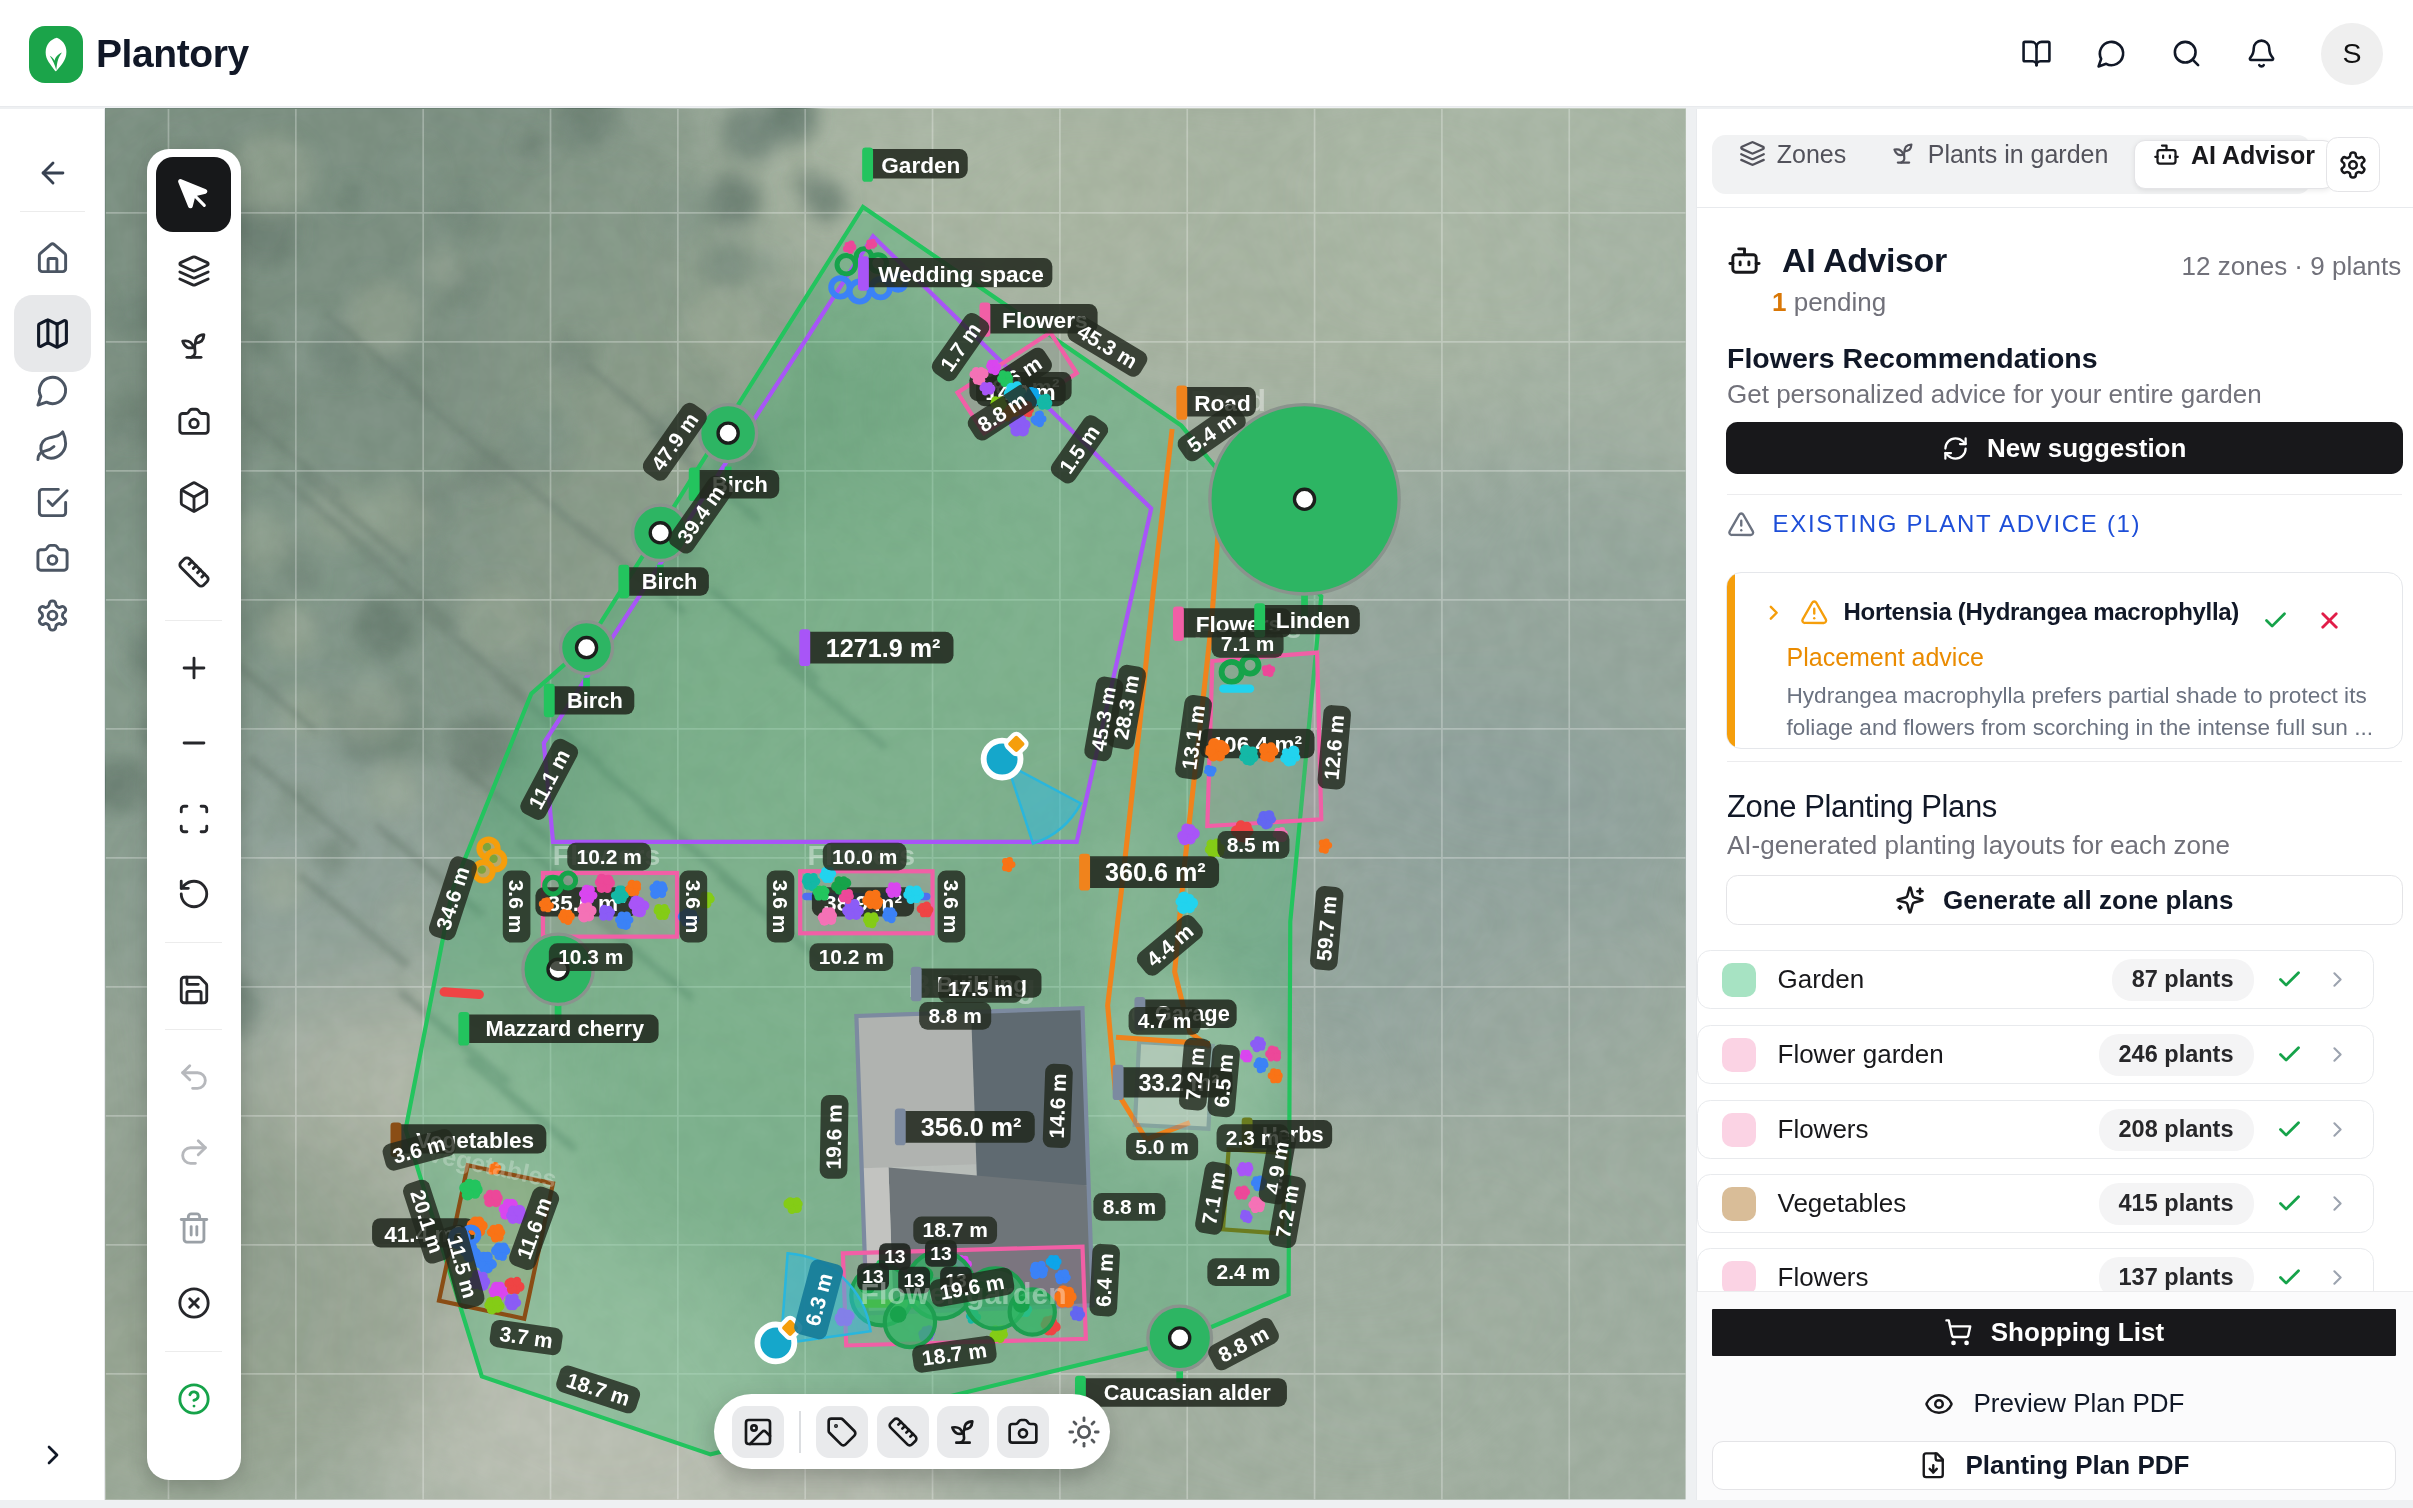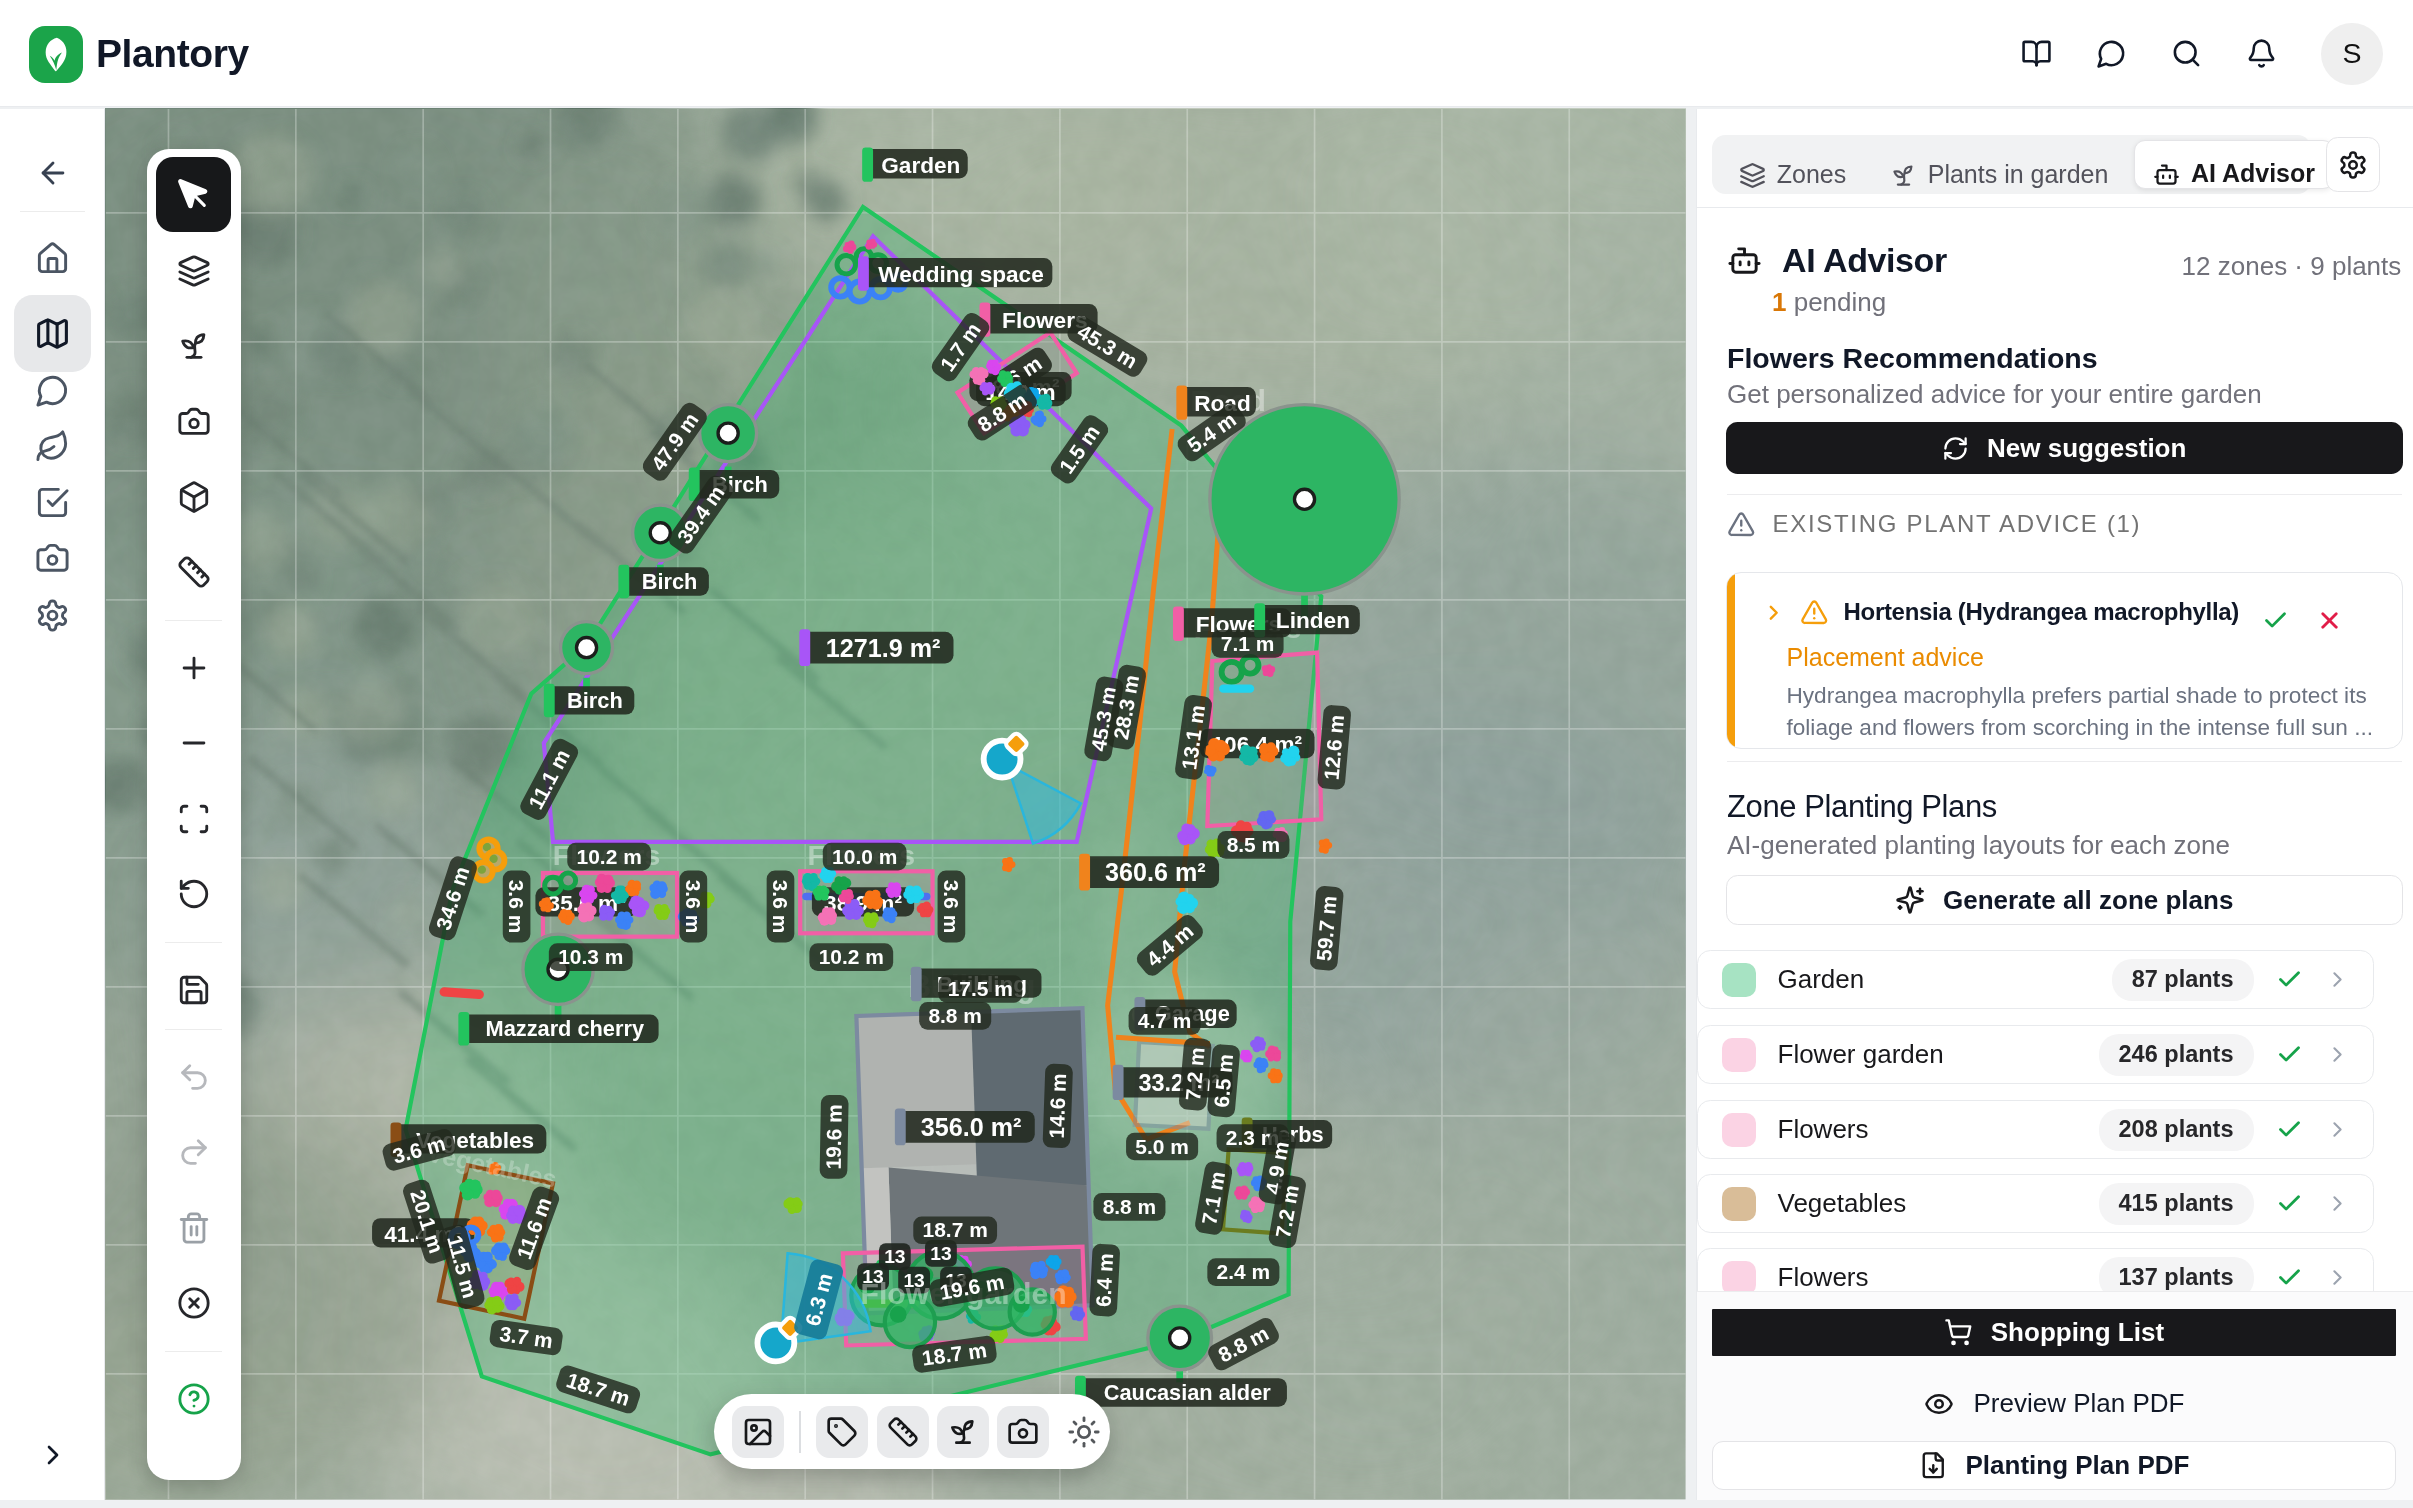--- a/index.html
+++ b/index.html
@@ -18,30 +18,30 @@
 .maptools{left:147px;top:149px;width:94px;height:1331px;background:#fff;border-radius:22px;box-shadow:0 6.7px 20px rgba(0,0,0,.18);z-index:10;padding-top:8.4px}
 .mtb{position:absolute;left:9.2px;width:75px;height:75px;border-radius:17px;display:flex;align-items:center;justify-content:center}
 .mtb.sel{background:#17181a}
 .mtdiv{position:absolute;left:18.4px;width:57px;border-top:1.7px solid #ececec}
 .bottombar{left:714px;top:1394px;width:396px;height:75px;background:#fff;border-radius:38px;box-shadow:0 8.4px 23.5px rgba(0,0,0,.22);z-index:10;display:flex;align-items:center;padding-left:18.4px;gap:8.4px}
 .bbtn{width:52px;height:52px;border-radius:13.4px;background:#e9eaec;display:flex;align-items:center;justify-content:center;flex:none}
 .bdiv{width:1.7px;height:42px;background:#dcdee1;margin:0 6.7px;flex:none}
 
 .panel{left:1696px;top:109px;width:717px;height:1391px;background:#fff;border-left:1.7px solid #e8eaed;z-index:20}
 .tabs{position:absolute;left:15px;top:26px;width:599px;height:59px;background:#f1f2f3;border-radius:13.4px;display:flex;align-items:center;padding:0 8.4px;gap:6.7px}
-.tab{display:flex;align-items:flex-end;gap:11px;font-size:25px;color:#52525b;padding:0 18.4px;height:49px;white-space:nowrap}
+.tab{display:flex;align-items:flex-start;gap:11px;font-size:25px;color:#52525b;padding:0 18.4px;height:49px;white-space:nowrap}
 .tab.on{background:#fff;border:0.8px solid #e4e4e7;border-radius:11px;box-shadow:0 1.7px 5px rgba(0,0,0,.08);font-weight:700;color:#18181b}
 .gearbtn{position:absolute;left:629px;top:28px;width:54px;height:55px;background:#fff;border:1.7px solid #e4e4e7;border-radius:11.7px;display:flex;align-items:center;justify-content:center}
 .phead-div{position:absolute;left:0;top:98px;width:717px;border-top:1.7px solid #e8eaed}
 .h1{font-size:34px;font-weight:700;letter-spacing:-0.4px}
 .gray{color:#71717a}
 .h2{font-size:28.5px;font-weight:700}
 .btn-black{position:absolute;background:#18181b;border-radius:11.7px;color:#fff;font-size:26px;font-weight:700;display:flex;align-items:center;justify-content:center;gap:18.4px}
 .btn-line{position:absolute;background:#fff;border:1.7px solid #e4e4e7;border-radius:11.7px;font-size:26px;font-weight:700;display:flex;align-items:center;justify-content:center;gap:18.4px}
-.upper{font-size:24px;color:#737373;font-weight:500;letter-spacing:1.7px}
+.upper{font-size:24px;color:#1d4ed8;font-weight:500;letter-spacing:1.7px}
 .card{position:absolute;border:1.7px solid #e5e7eb;border-radius:15px;background:#fff}
 .pill{background:#f4f4f5;border-radius:20px;font-size:23.5px;font-weight:700;color:#27272a;padding:7.5px 20px}
 .zrow{position:absolute;left:0;width:677px;height:59px;border:1.7px solid #e8eaed;border-radius:13.4px;background:#fff;display:flex;align-items:center;padding:0 23.5px;gap:22px}
 .zdot{width:34px;height:34px;border-radius:10px;flex:none}
 .zname{font-size:26px;color:#18181b;flex:1}
 .footer{position:absolute;left:0;top:1182px;width:716px;height:209px;background:#fbfbfc;border-top:1.7px solid #ececee;z-index:5}
 .strip{left:0;top:1500px;width:2413px;height:8.4px;background:#eef0f2;z-index:40}
 </style></head><body>
 <svg class="abs" style="left:0;top:0;z-index:1" width="2413" height="1508" viewBox="0 0 2880 1800">
     <defs>

